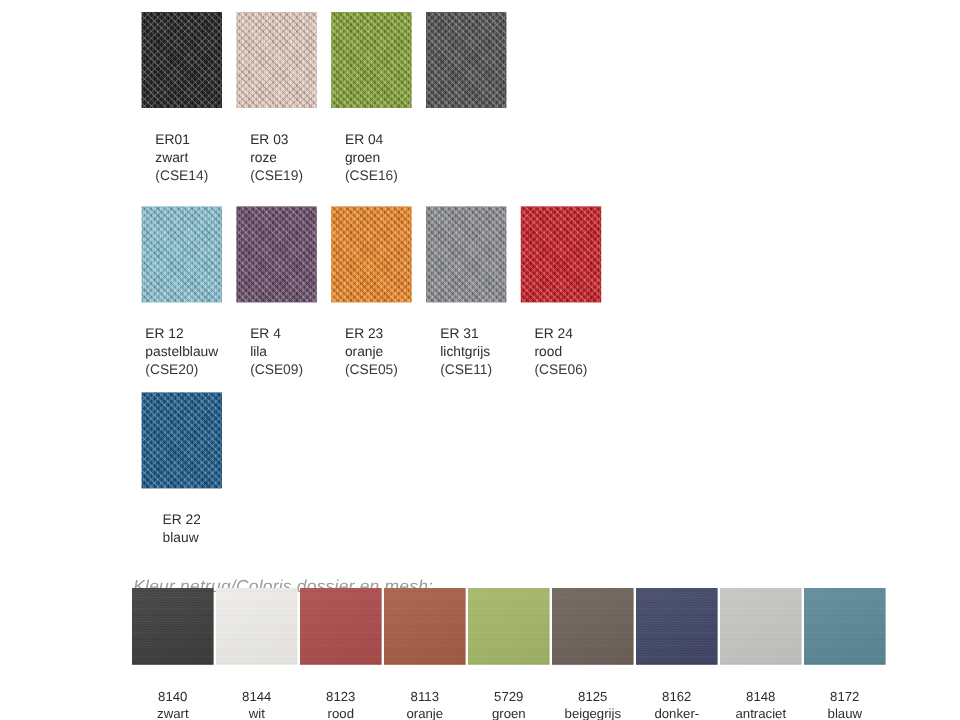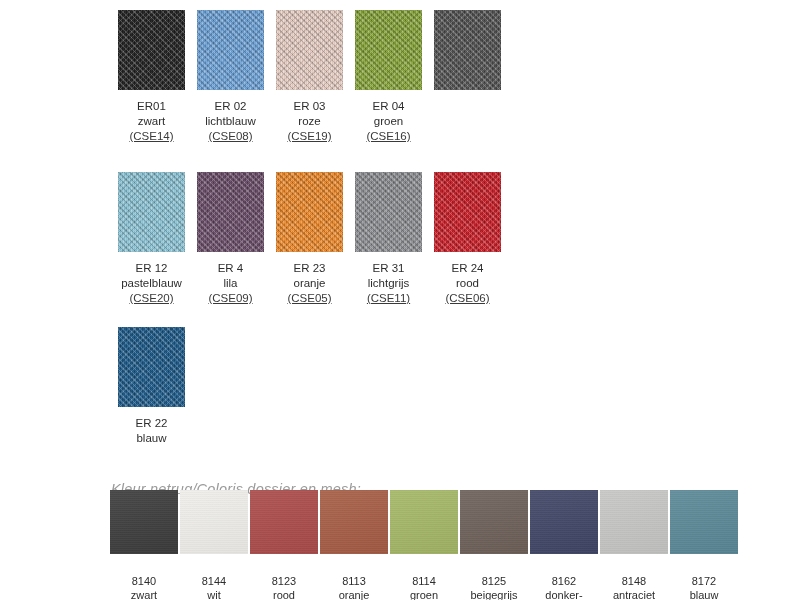--- a/index.html
+++ b/index.html
@@ -72,30 +72,30 @@
     position: absolute;
     inset: 0;
     background-image:
       repeating-linear-gradient(90deg,
         rgba(0,0,0,0.07) 0px, rgba(0,0,0,0.07) 1px,
         rgba(255,255,255,0.05) 1px, rgba(255,255,255,0.05) 2px);
     pointer-events: none;
   }
 
   .er-label {
-    margin-top: 9px;
-    text-align: center;
+    margin-top: 20px;
+    text-align: left;
     line-height: 15px;
     font-size: 11.5px;
     color: #2d2d2d;
     white-space: nowrap;
   }
   .er-label .code { display: block; }
   .er-label .name { display: block; }
-  .er-label .ref  { display: block; color: #3a3a3a; text-decoration: underline; }
+  .er-label .ref  { display: block; color: #3a3a3a; }
 
   
   #er-row-3 .er-label {
     height: 26px;
     overflow: hidden;
   }
 
   
   #mesh-caption {
     position: absolute;
@@ -159,28 +159,20 @@
   <div class="er-row" id="er-row-1">
     <div class="er-cell">
       <div class="er-chip" style="background-color: rgb(36, 36, 36);"></div>
       <div class="er-label">
         <span class="code">ER01</span>
         <span class="name">zwart</span>
         <span class="ref">(CSE14)</span>
       </div>
     </div>
     <div class="er-cell">
-      <div class="er-chip" style="background-color: rgb(110, 163, 216);"></div>
-      <div class="er-label">
-        <span class="code">ER 02</span>
-        <span class="name">lichtblauw</span>
-        <span class="ref">(CSE08)</span>
-      </div>
-    </div>
-    <div class="er-cell">
       <div class="er-chip" style="background-color: rgb(232, 207, 197);"></div>
       <div class="er-label">
         <span class="code">ER 03</span>
         <span class="name">roze</span>
         <span class="ref">(CSE19)</span>
       </div>
     </div>
     <div class="er-cell">
       <div class="er-chip" style="background-color: rgb(135, 165, 58);"></div>
       <div class="er-label">
@@ -274,21 +266,21 @@
     <div class="mesh-cell">
       <div class="mesh-chip" style="background-color: rgb(166, 92, 68);"></div>
       <div class="mesh-label">
         <span class="code">8113</span>
         <span class="name">oranje</span>
       </div>
     </div>
     <div class="mesh-cell">
       <div class="mesh-chip" style="background-color: rgb(164, 183, 102);"></div>
       <div class="mesh-label">
-        <span class="code">8114</span>
+        <span class="code">5729</span>
         <span class="name">groen</span>
       </div>
     </div>
     <div class="mesh-cell">
       <div class="mesh-chip" style="background-color: rgb(109, 96, 89);"></div>
       <div class="mesh-label">
         <span class="code">8125</span>
         <span class="name">beigegrijs</span>
       </div>
     </div>

